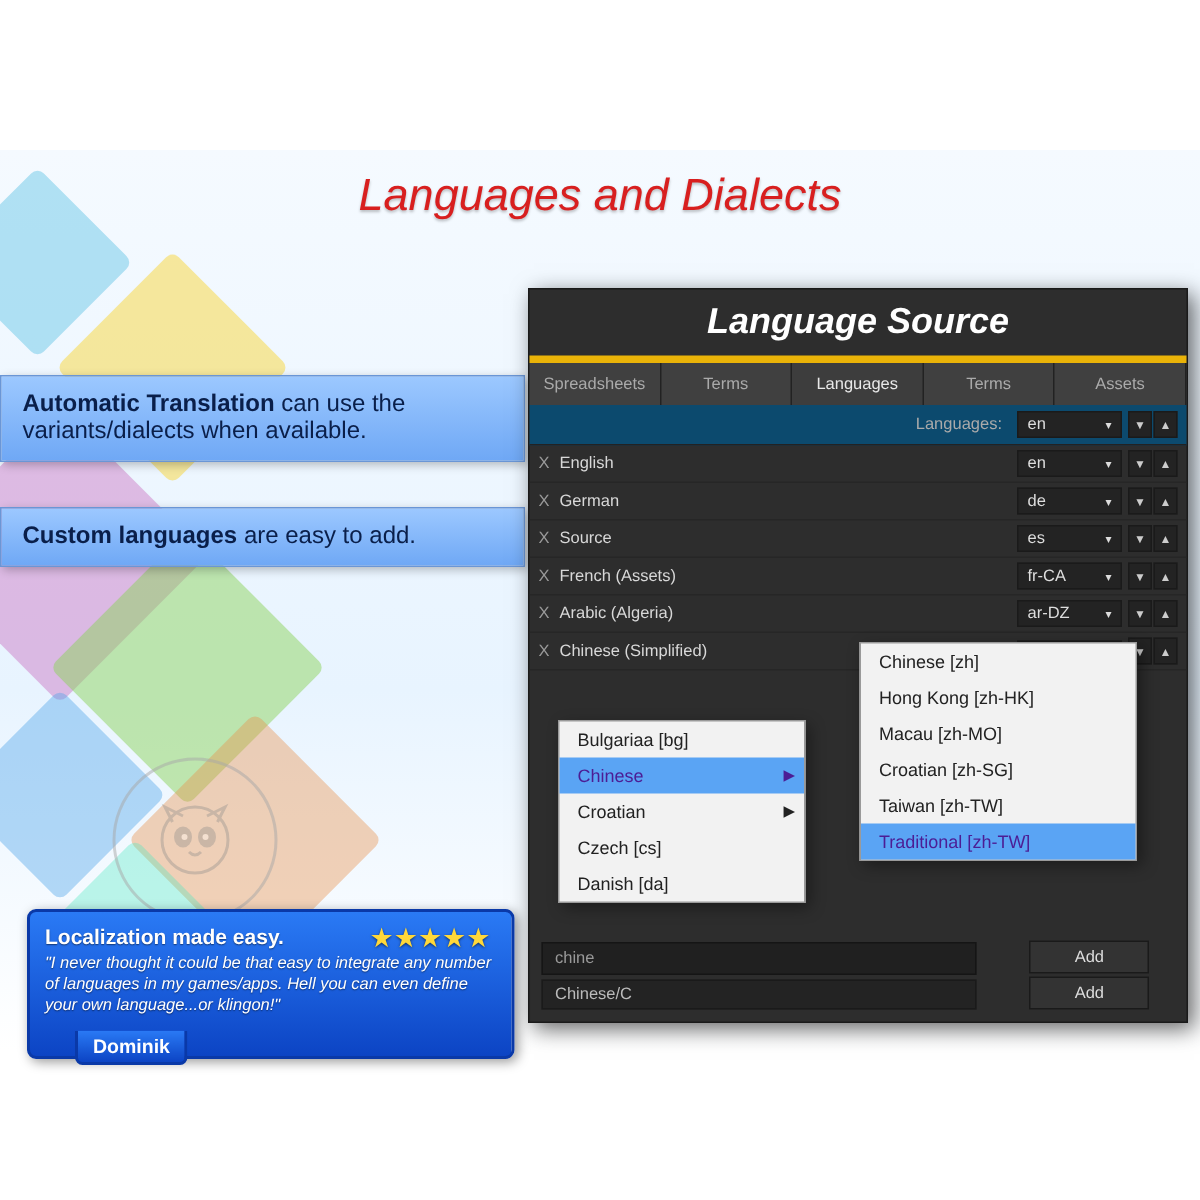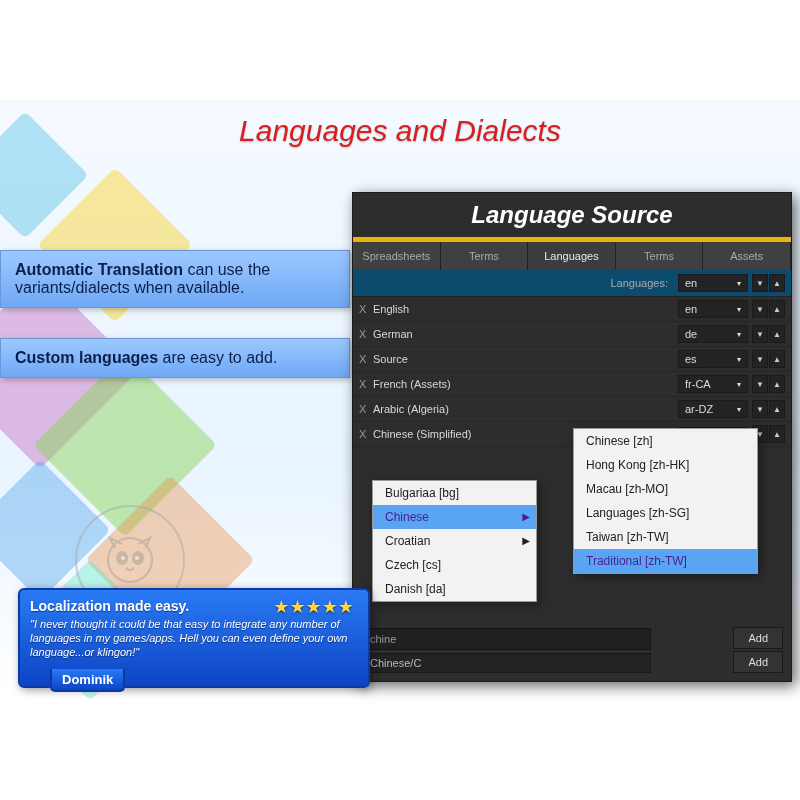--- a/index.html
+++ b/index.html
@@ -26,21 +26,21 @@
 .callout-2{top:238px}
 .callout b{font-weight:700}
 
 .watermark-text{position:absolute;color:#5a5a5a;font-size:18px;letter-spacing:2px;opacity:.7}
 .wm1{right:60px;top:180px}
 .watermark-circle{position:absolute;width:110px;height:110px;border:2px solid #a8a8a8;border-radius:50%;opacity:.5;display:flex;align-items:center;justify-content:center}
 .wmc1{right:75px;top:95px}
 .wmc2{left:75px;top:405px}
 .raccoon{width:60px;height:60px;opacity:.7}
 
-.review{position:absolute;left:18px;top:488px;width:352px;background:linear-gradient(180deg,#2a7af5 0%,#0c44c4 100%);border:2px solid #0a39a8;border-radius:6px;color:#fff;padding:8px 10px 2px;font-size:12px;box-shadow:2px 2px 8px rgba(0,0,0,.4)}
+.review{position:absolute;left:18px;top:506px;width:325px;background:linear-gradient(180deg,#2a7af5 0%,#0c44c4 100%);border:2px solid #0a39a8;border-radius:6px;color:#fff;padding:8px 10px 2px;font-size:12px;box-shadow:2px 2px 8px rgba(0,0,0,.4)}
 .review-title{font-weight:700;font-size:14px;text-align:left;text-shadow:0 1px 1px rgba(0,0,0,.5)}
 .stars{color:#ffd83a;font-size:18px;position:absolute;right:14px;top:6px;text-shadow:0 1px 2px rgba(0,0,0,.6)}
 .review-body{font-style:italic;font-size:11px;line-height:1.25;margin:4px 0 2px;text-shadow:0 1px 1px rgba(0,0,0,.5)}
 .review-author{display:inline-block;background:linear-gradient(180deg,#2a7af5,#0c44c4);border:2px solid #0a39a8;border-top:none;border-radius:0 0 5px 5px;padding:3px 10px;font-weight:700;font-size:13px;position:relative;top:8px;left:20px}
 
 
 .panel{position:absolute;right:8px;top:92px;width:440px;height:490px;background:#2d2d2d;border:1px solid #1a1a1a;box-shadow:4px 4px 14px rgba(0,0,0,.6);color:#c8c8c8;font-size:12px}
 .panel-title{color:#fff;font-style:italic;font-weight:700;font-size:24px;text-align:center;padding:8px 0;border-bottom:5px solid #eab308}
 .tabs{display:flex;background:#404040}
 .tab{flex:1;text-align:center;padding:8px 4px;font-size:11px;color:#aaa;border-right:1px solid #222;cursor:pointer}
@@ -54,21 +54,21 @@
 
 .row{display:flex;align-items:center;border-bottom:1px solid #262626;padding:3px 6px;font-size:11px}
 .row .x{width:14px;color:#999;cursor:pointer}
 .row .name{flex:1;color:#d8d8d8}
 .row .code{width:70px;background:#232323;border:1px solid #1a1a1a;padding:2px 6px;color:#ddd;display:flex;align-items:center}
 .row .code .dd-ico{margin-left:auto;font-size:8px}
 
 .bottom-input{position:absolute;bottom:8px;left:8px;right:8px}
 .inp{background:#202020;border:1px solid #151515;color:#999;padding:4px 8px;width:290px;font-size:11px;margin-bottom:3px}
 .truncrow{background:#232323;border:1px solid #1a1a1a;color:#bbb;padding:3px 8px;width:290px;font-size:11px}
-.add-btn{position:absolute;right:0;background:#333;border:1px solid #1a1a1a;color:#ddd;padding:4px 14px;font-size:11px;cursor:pointer}
+.add-btn{position:absolute;right:17px;background:#333;border:1px solid #1a1a1a;color:#ddd;padding:4px 29px;font-size:11px;cursor:pointer}
 .add-btn.b1{bottom:24px}
 .add-btn.b2{bottom:0}
 
 
 .menu{position:absolute;background:#f2f2f2;border:1px solid #9a9a9a;box-shadow:3px 3px 10px rgba(0,0,0,.4);font-size:12px;color:#222;min-width:165px}
 .menu-item{padding:5px 24px 5px 12px;cursor:pointer;position:relative;white-space:nowrap}
 .menu-item:hover,.menu-item.hl{background:#5aa4f4;color:#4c1d95}
 .menu-item .sub-ico{position:absolute;right:6px;top:6px;font-size:10px}
 .menu1{left:372px;top:380px}
 .menu2{left:573px;top:328px;min-width:185px}
@@ -212,21 +212,21 @@
       <div class="menu-item">Bulgariaa [bg]</div>
       <div class="menu-item hl">Chinese<span class="sub-ico">▶</span></div>
       <div class="menu-item">Croatian<span class="sub-ico">▶</span></div>
       <div class="menu-item">Czech [cs]</div>
       <div class="menu-item">Danish [da]</div>
     </div>
   <div class="menu menu2" id="menu2">
       <div class="menu-item">Chinese [zh]</div>
       <div class="menu-item">Hong Kong [zh-HK]</div>
       <div class="menu-item">Macau [zh-MO]</div>
-      <div class="menu-item">Languages [zh-SG]</div>
+      <div class="menu-item">Croatian [zh-SG]</div>
       <div class="menu-item">Taiwan [zh-TW]</div>
       <div class="menu-item hl">Traditional [zh-TW]</div>
     </div>
 
   <div class="review">
     <div class="review-title">Localization made easy.</div>
     <div class="stars">★★★★★</div>
     <div class="review-body">"I never thought it could be that easy to integrate any number of languages in my games/apps. Hell you can even define your own language...or klingon!"</div>
     <div class="review-author">Dominik</div>
   </div>

